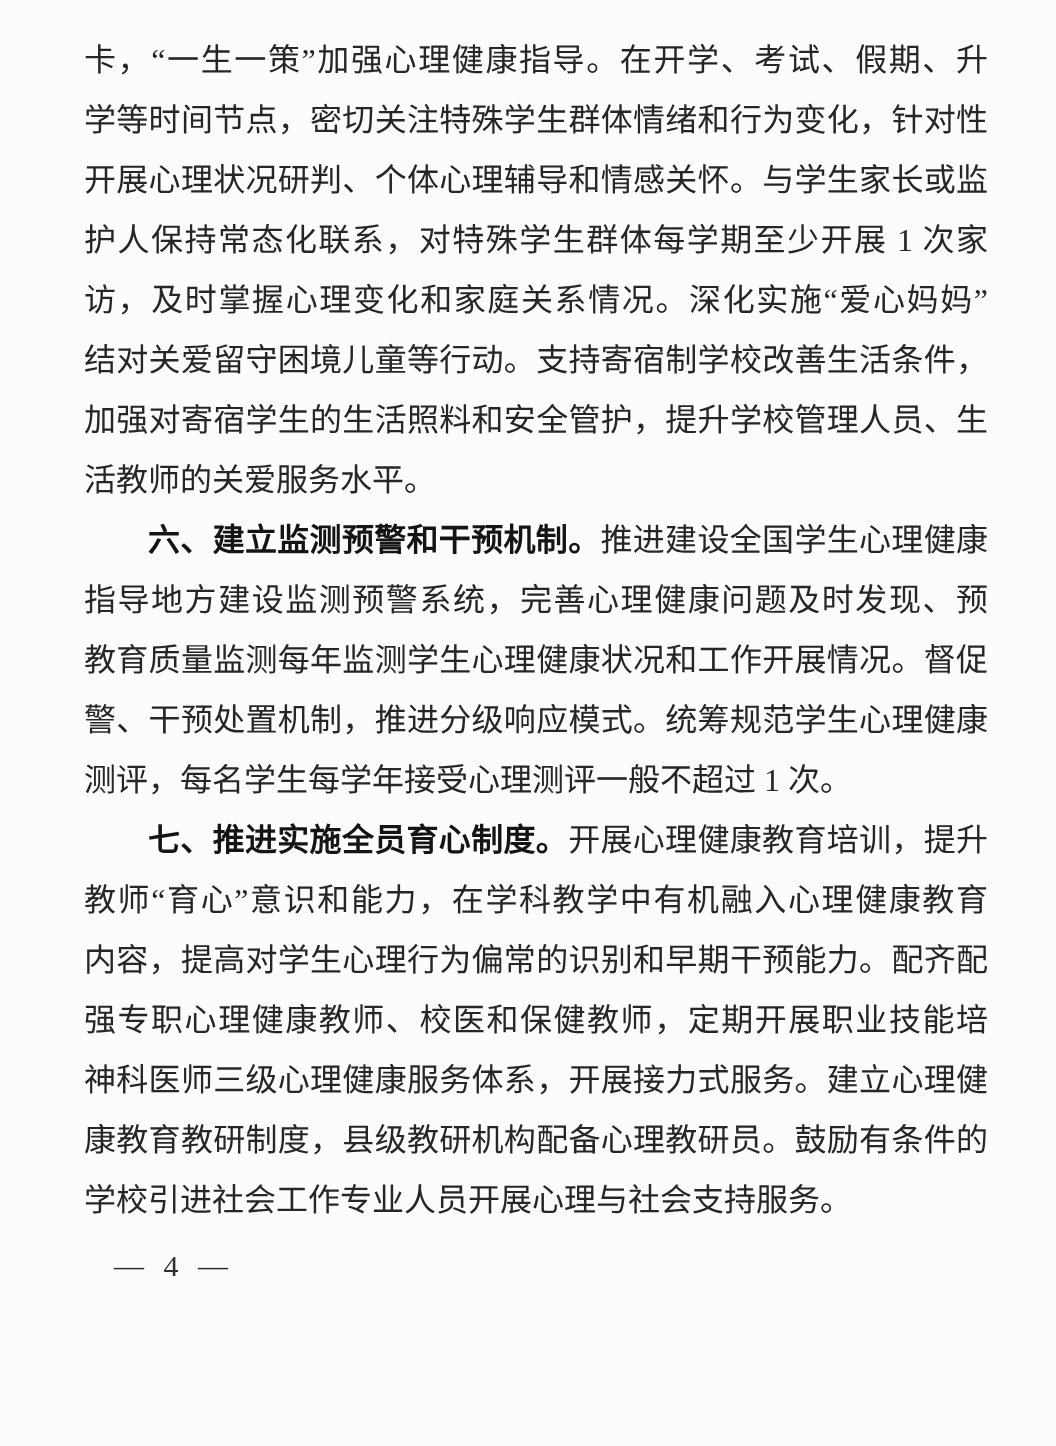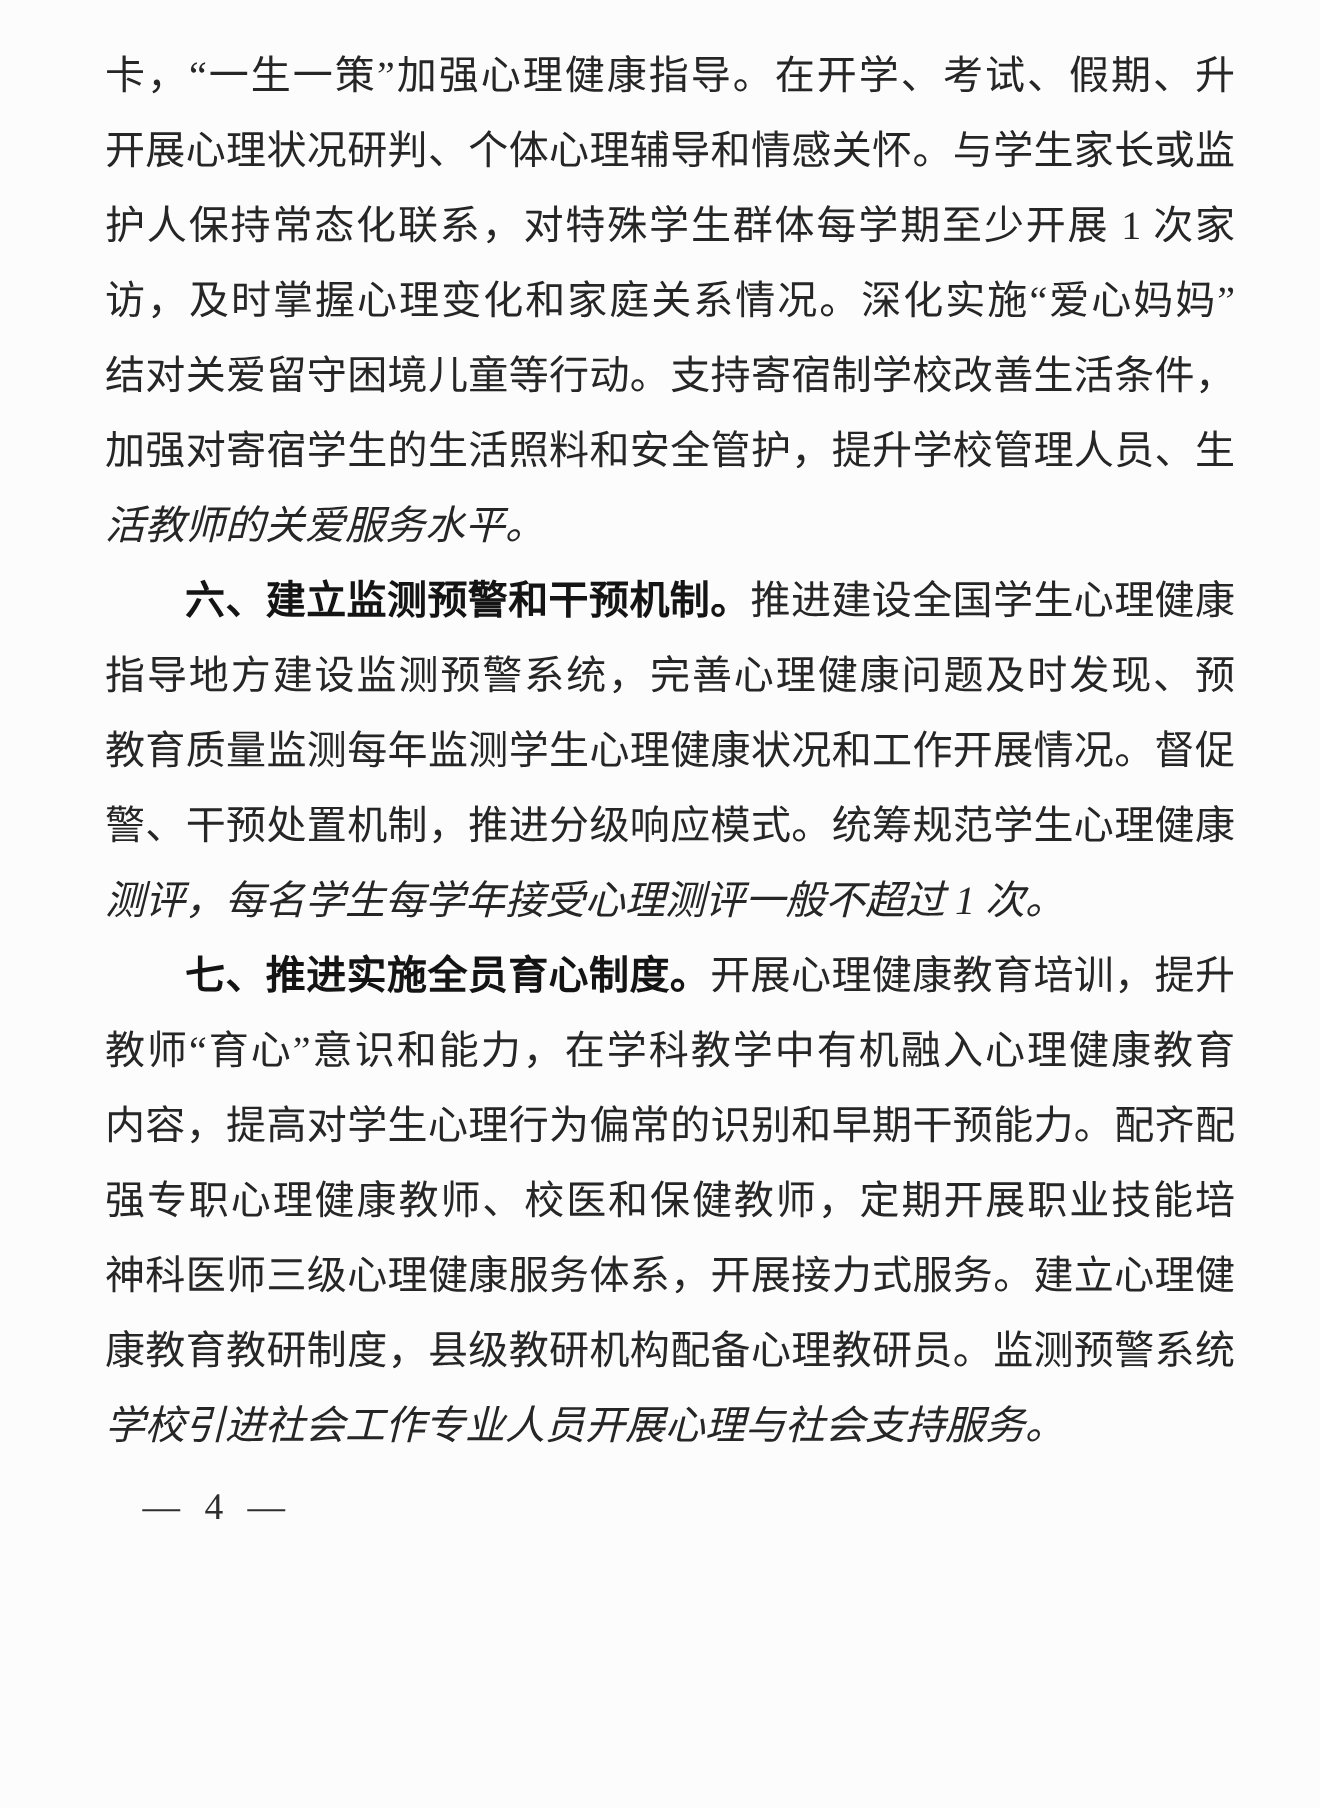--- a/index.html
+++ b/index.html
@@ -30,21 +30,20 @@
     font-size: 32px;
     text-align: justify;
     text-align-last: justify;
     text-justify: inter-character;
     white-space: nowrap;
     overflow: visible;
   }
   .line.flush {
     text-align: left;
     text-align-last: left;
-    font-style: italic;
   }
   .line.indent {
     text-indent: 2em;
   }
   .heading {
     font-weight: 700;
     font-family: Liberation Serif, serif;
     color: #141414;
   }
   .page-footer {
@@ -57,35 +56,36 @@
     word-spacing: 8px;
     text-align: left;
   }
 </style>
 </head>
 <body>
 
 <div class="page">
   <div class="content-block">
     <div class="line">卡，“一生一策”加强心理健康指导。在开学、考试、假期、升</div>
+    <div class="line">学等时间节点，密切关注特殊学生群体情绪和行为变化，针对性</div>
     <div class="line">开展心理状况研判、个体心理辅导和情感关怀。与学生家长或监</div>
     <div class="line">护人保持常态化联系，对特殊学生群体每学期至少开展 1 次家</div>
     <div class="line">访，及时掌握心理变化和家庭关系情况。深化实施“爱心妈妈”</div>
     <div class="line">结对关爱留守困境儿童等行动。支持寄宿制学校改善生活条件，</div>
     <div class="line">加强对寄宿学生的生活照料和安全管护，提升学校管理人员、生</div>
     <div class="line flush">活教师的关爱服务水平。</div>
     <div class="line indent"><span class="heading">六、建立监测预警和干预机制。</span><span>推进建设全国学生心理健康</span></div>
     <div class="line">指导地方建设监测预警系统，完善心理健康问题及时发现、预</div>
     <div class="line">教育质量监测每年监测学生心理健康状况和工作开展情况。督促</div>
     <div class="line">警、干预处置机制，推进分级响应模式。统筹规范学生心理健康</div>
     <div class="line flush">测评，每名学生每学年接受心理测评一般不超过 1 次。</div>
     <div class="line indent"><span class="heading">七、推进实施全员育心制度。</span><span>开展心理健康教育培训，提升</span></div>
     <div class="line">教师“育心”意识和能力，在学科教学中有机融入心理健康教育</div>
     <div class="line">内容，提高对学生心理行为偏常的识别和早期干预能力。配齐配</div>
     <div class="line">强专职心理健康教师、校医和保健教师，定期开展职业技能培</div>
     <div class="line">神科医师三级心理健康服务体系，开展接力式服务。建立心理健</div>
-    <div class="line">康教育教研制度，县级教研机构配备心理教研员。监测预警系统</div>
+    <div class="line">康教育教研制度，县级教研机构配备心理教研员。鼓励有条件的</div>
     <div class="line flush">学校引进社会工作专业人员开展心理与社会支持服务。</div>
   </div>
   <div class="page-footer">
     <span>— 4 —</span>
   </div>
 </div>
 
 </body></html>

